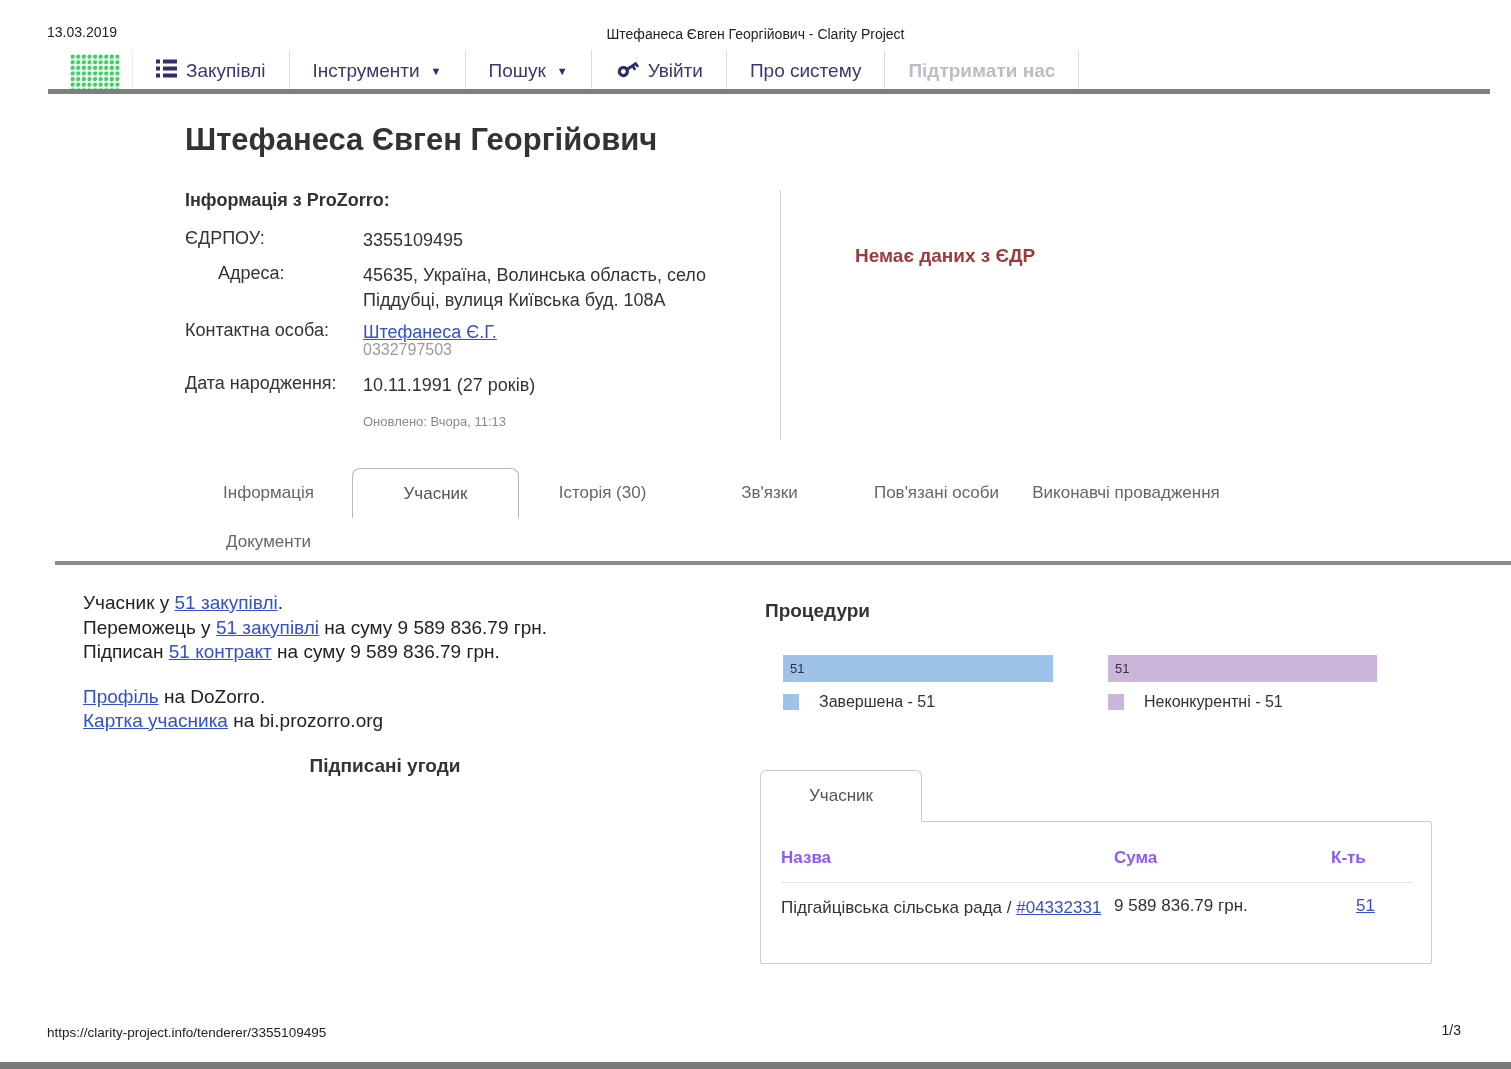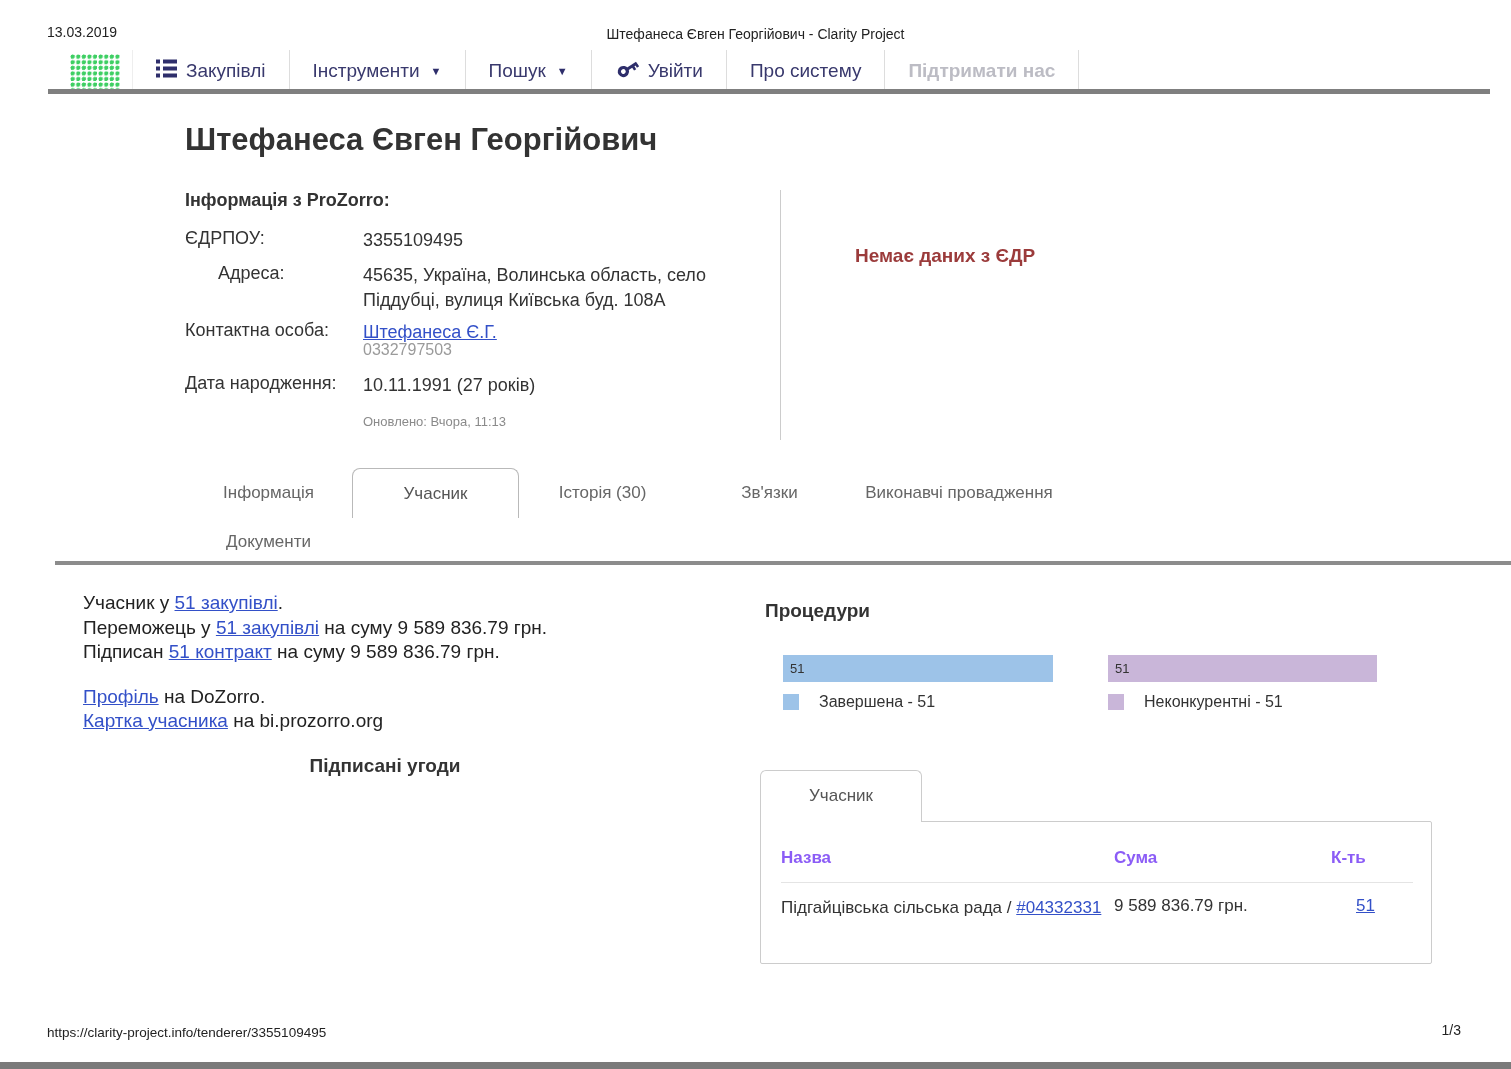--- a/index.html
+++ b/index.html
@@ -155,20 +155,21 @@
 
   <div class="updated">Оновлено: Вчора, 11:13</div>
   <div class="vdivider"></div>
   <div class="edr-alert">Немає даних з ЄДР</div>
 
   <div class="tabs-row1">
     <div class="tab-cell">Інформація</div>
     <div class="tab-cell active">Учасник</div>
     <div class="tab-cell">Історія (30)</div>
     <div class="tab-cell">Зв'язки</div>
+    <div class="tab-cell">Пов'язані особи</div>
     <div class="tab-cell wide">Виконавчі провадження</div>
   </div>
   <div class="tabs-row2">Документи</div>
   <div class="section-divider"></div>
 
   <div class="ptext">
     <div><span>Учасник у </span><span class="link">51 закупівлі</span><span>.</span></div>
     <div><span>Переможець у </span><span class="link">51 закупівлі</span><span> на суму 9 589 836.79 грн.</span></div>
     <div><span>Підписан </span><span class="link">51 контракт</span><span> на суму 9 589 836.79 грн.</span></div>
     <div class="gap"></div>

